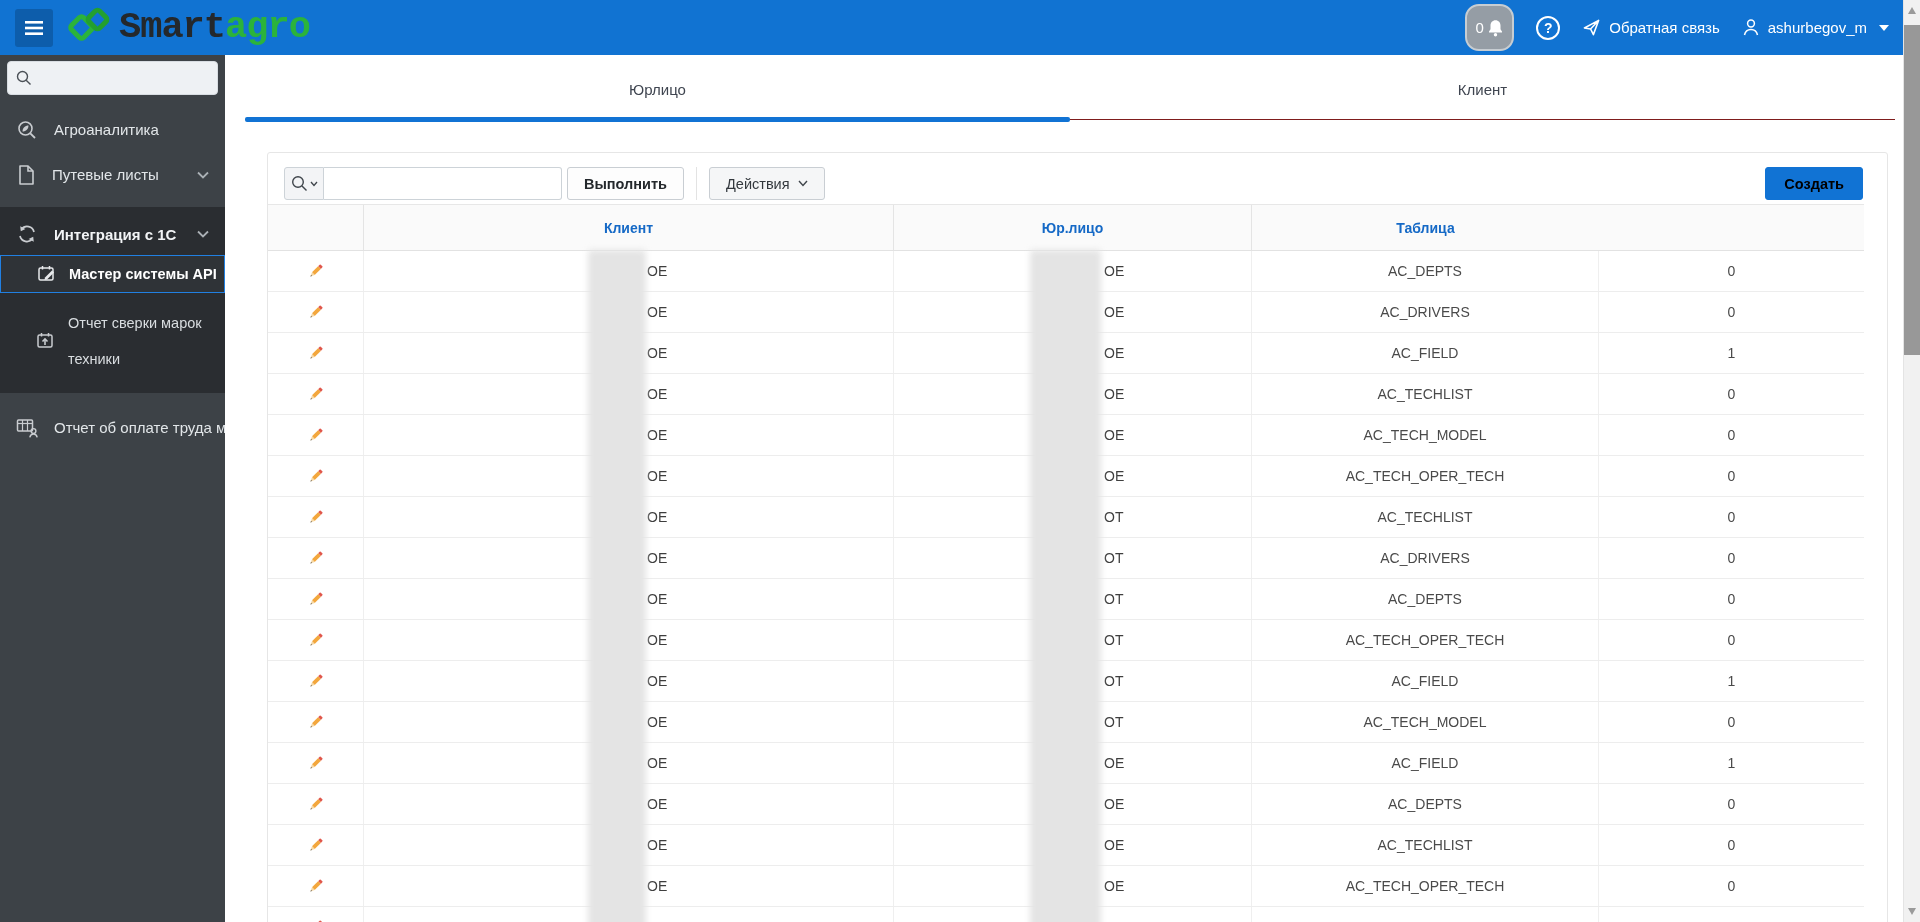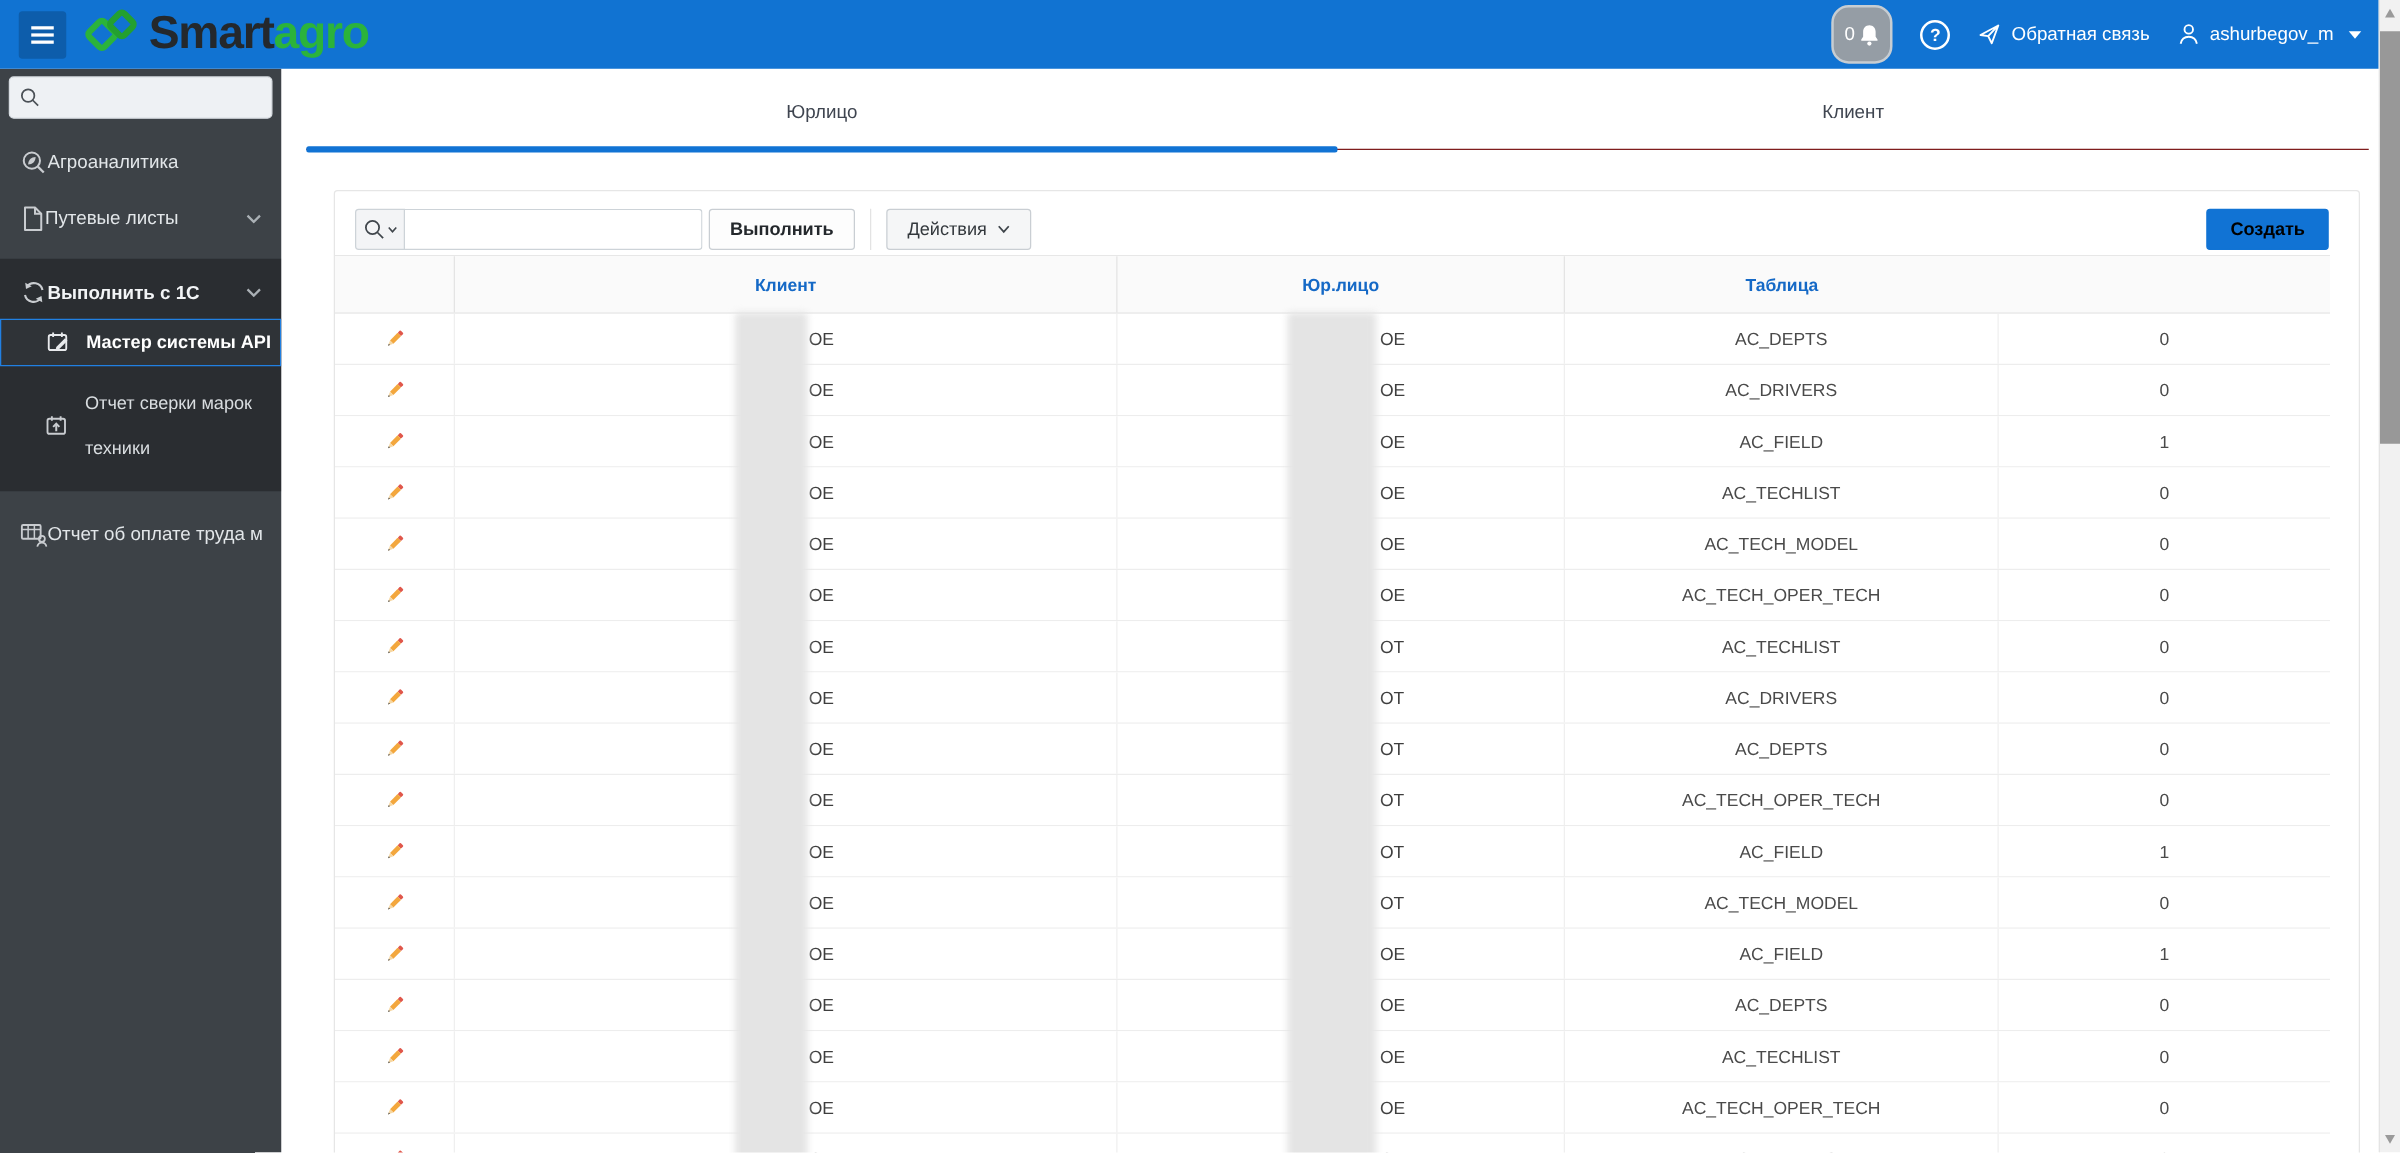--- a/index.html
+++ b/index.html
@@ -6,21 +6,21 @@
   html,body { width:1920px; height:922px; overflow:hidden; background:#fff;
               font-family:"Liberation Sans", sans-serif; }
   .page { position:relative; width:1920px; height:922px; }
 
   
   .topbar { position:absolute; left:0; top:0; width:1903px; height:55px;
             background:#1173d2; display:flex; align-items:center; z-index:5; }
   .hamburger { width:38px; height:38px; margin-left:15px; border-radius:3px;
                background:#0d5dab; display:flex; align-items:center; justify-content:center;
                cursor:pointer; }
-  .brand { display:flex; align-items:flex-start; margin-left:14px; }
+  .brand { display:flex; align-items:center; margin-left:14px;font-family:Liberation Mono, monospace; }
   .brand svg { margin-right:6px; }
   .brand-text { font-size:37px; font-weight:bold; letter-spacing:-1px; line-height:1; }
   .brand-dark { color:#24282c; }
   .brand-green { color:#2bb33b; }
   .topbar-right { margin-left:auto; display:flex; align-items:center; gap:22px;
                   padding-right:14px; color:#fff; }
   .notif-pill { width:49px; height:47px; border-radius:14px; background:#959da5;
                 border:2px solid #c7cdd2; display:flex; align-items:center;
                 justify-content:center; gap:3px; cursor:pointer; }
   .notif-count { color:#fff; font-size:15px; }
@@ -35,21 +35,21 @@
 
   
   .sidebar { position:absolute; left:0; top:55px; width:225px; height:867px;
              background:#3d4247; z-index:4; overflow:hidden; }
   .side-search { margin:6px 7px 0 7px; height:34px; background:#eef1f4; border-radius:4px;
                  border:1px solid #d8dde2; display:flex; align-items:center; padding:0 8px; }
   .side-search input { border:none; outline:none; background:transparent; flex:1;
                        font-size:14px; margin-left:6px; font-family:"Liberation Sans",sans-serif; }
   .side-item { position:relative; display:flex; align-items:center; height:45px;
                padding-left:16px; color:#e2e6e9; font-size:15px; cursor:pointer; }
-  .side-item .lbl { white-space:nowrap; overflow:hidden; }
+  .side-item .lbl { margin-left:16px; white-space:nowrap; overflow:hidden; }
   .side-item .chev { position:absolute; right:16px; }
   .side-item.mt { margin-top:12px; }
   .side-group { background:#2a2d31; padding:6px 0 10px 0; margin-top:10px; }
   .side-sub { position:relative; display:flex; align-items:center; min-height:38px;
               padding-left:36px; color:#d9dde0; font-size:14.5px; cursor:pointer; }
   .side-sub .lbl { margin-left:12px; }
   .side-sub.selected { border:1.5px solid #2180e2; background:#2f3337; height:38px;
                        color:#fff; font-weight:bold; }
   .side-sub.twoline { margin-top:6px; padding-top:6px; padding-bottom:6px; }
   .side-sub.twoline .lbl { line-height:36px; width:152px; white-space:normal; }
@@ -222,21 +222,21 @@
     <div class="side-group">
       <div class="side-item" style="height:42px">
         <span class="icon">
           <svg width="22" height="22" viewBox="0 0 22 22">
               <path d="M18 9a7 7 0 0 0-12.5-2.6" fill="none" stroke="#c9ccd0" stroke-width="1.7"></path>
               <polygon points="4.2,3.2 4.8,8.2 9.4,6" fill="#c9ccd0"></polygon>
               <path d="M4 13a7 7 0 0 0 12.5 2.6" fill="none" stroke="#c9ccd0" stroke-width="1.7"></path>
               <polygon points="17.8,18.8 17.2,13.8 12.6,16" fill="#c9ccd0"></polygon>
             </svg>
         </span>
-        <span class="lbl" style="font-weight:bold;color:#f2f4f6">Выполнить с 1С</span>
+        <span class="lbl" style="font-weight:bold;color:#f2f4f6">Интеграция с 1С</span>
         <span class="chev icon">
           <svg width="12" height="8" viewBox="0 0 12 8">
               <polyline points="1,1.5 6,6.5 11,1.5" fill="none" stroke="#aab0b5" stroke-width="1.8"></polyline>
             </svg>
         </span>
       </div>
 
       <div class="side-sub selected">
         <span class="icon">
           <svg width="20" height="20" viewBox="0 0 20 20">

